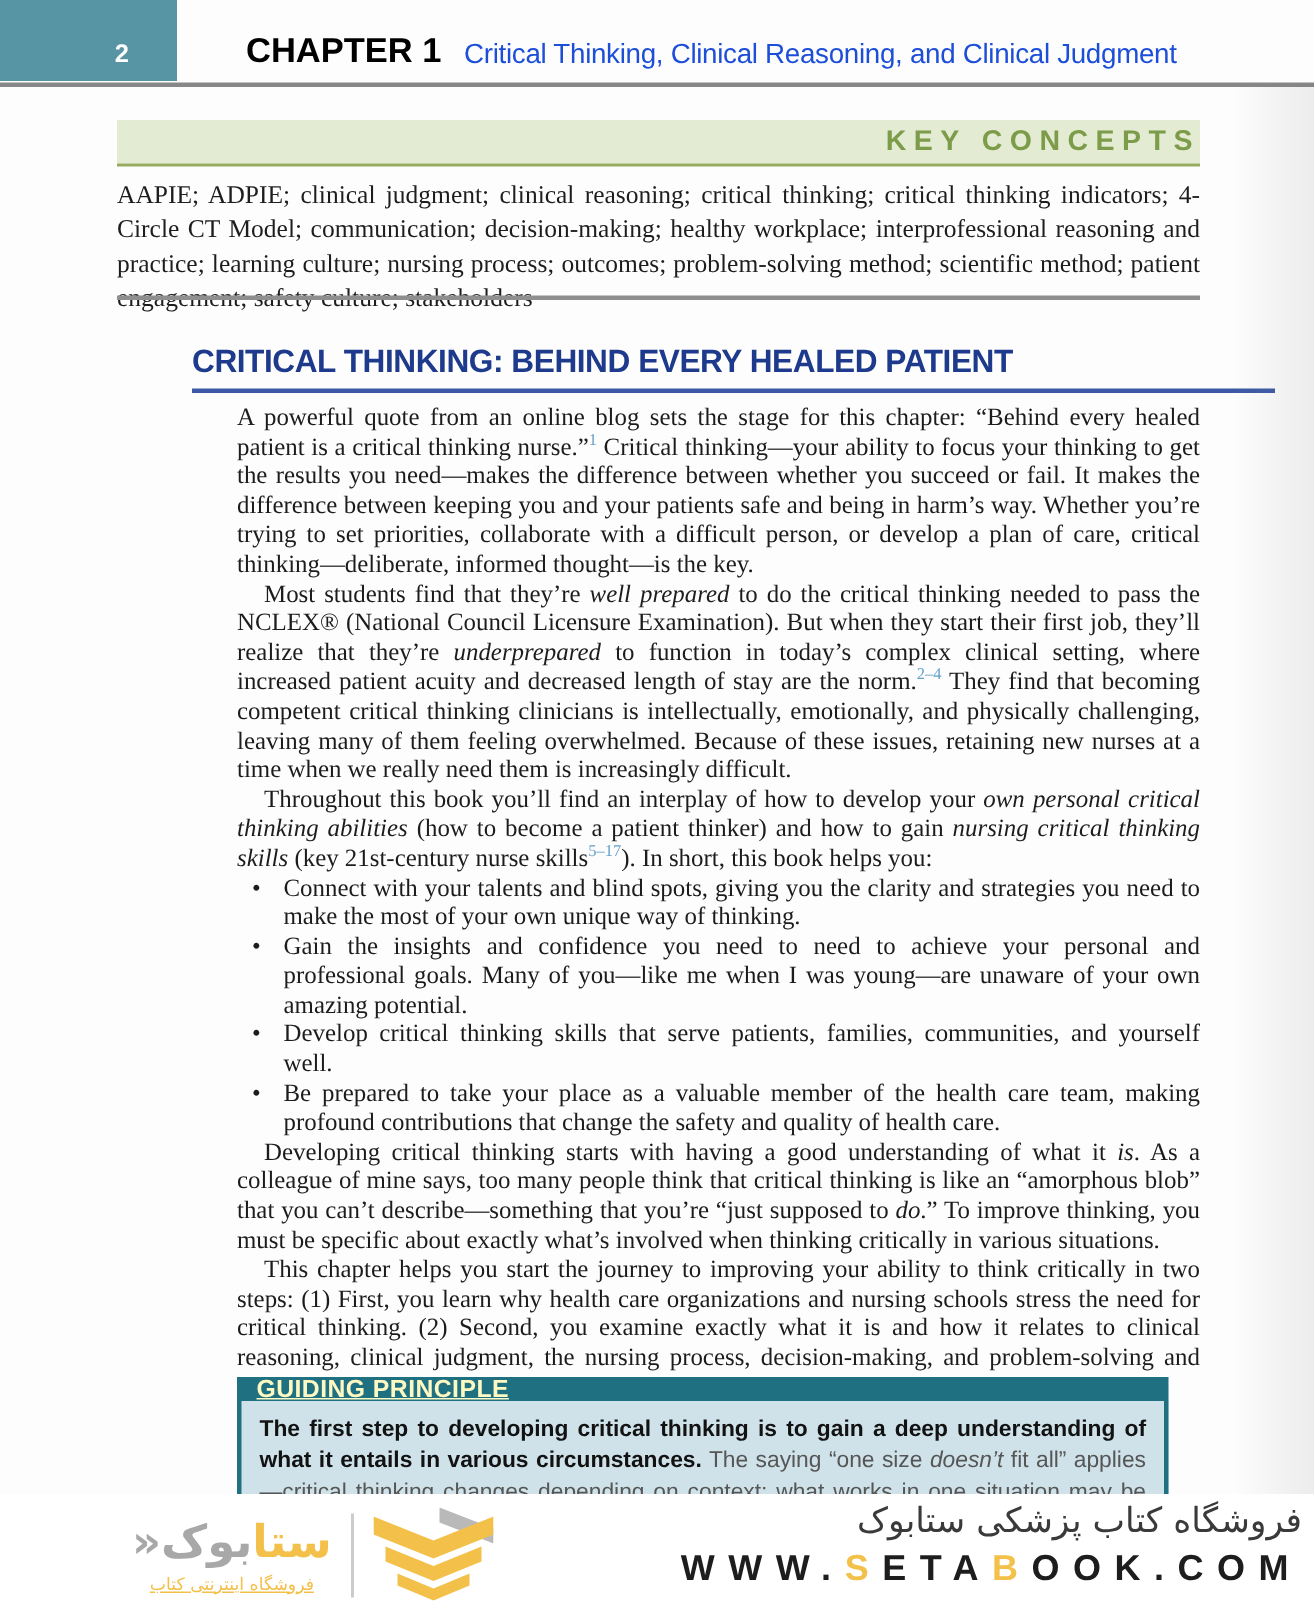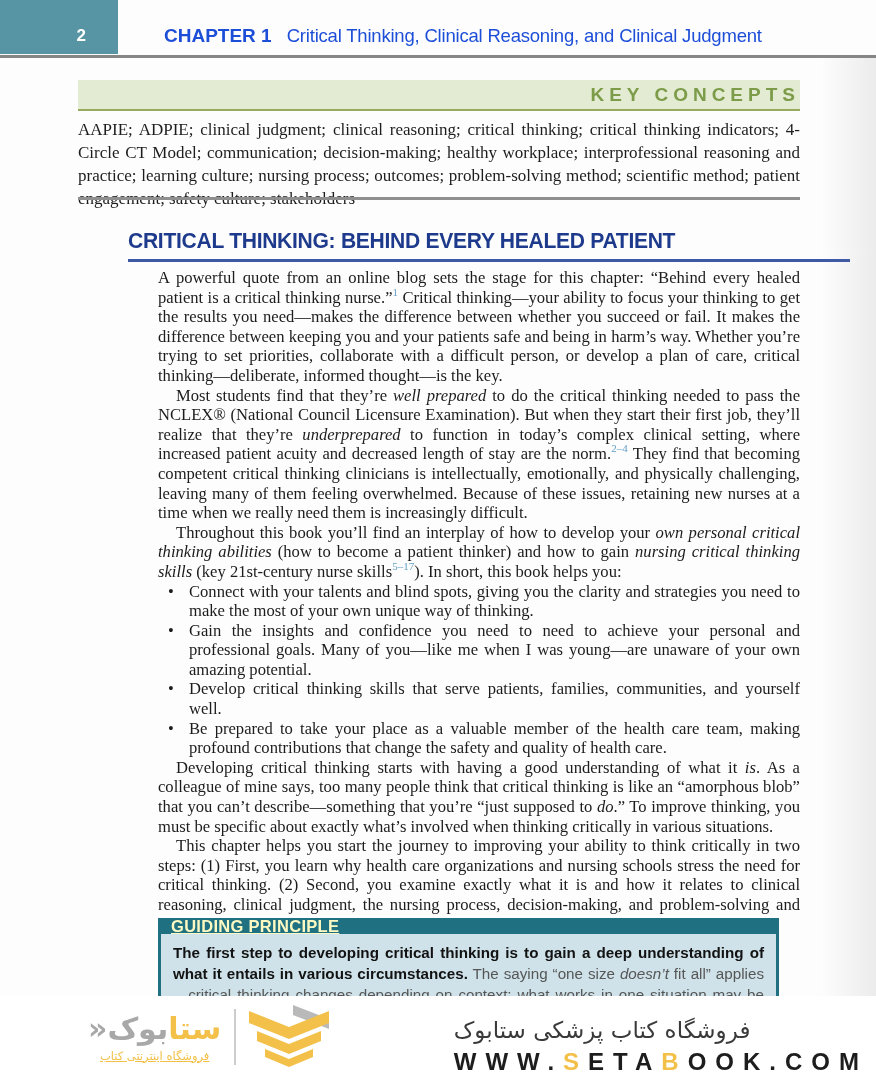--- a/index.html
+++ b/index.html
@@ -15,21 +15,21 @@
     position:absolute; left:0; top:0; width:118px; height:54px;
     background:#5795a5; display:flex; align-items:flex-end; justify-content:flex-end;
     padding:0 32px 8px 0;
   }
   .page-number { color:#ffffff; font:bold 17px "Liberation Sans", sans-serif; }
   .header-row {
     position:absolute; left:164px; top:0; height:54px;
     display:flex; align-items:flex-end; gap:15px; padding-bottom:7px;
     font-family:"Liberation Sans", sans-serif; white-space:nowrap;
   }
-  .chapter-label { font-weight:bold; font-size:19px; color:#1d4ed8; }
+  .chapter-label { font-weight:bold; font-size:23px; color:#000000; }
   .chapter-title { font-size:18.5px; color:#1d4ed8; letter-spacing:-0.2px; }
   .header-rule { position:absolute; left:0; top:55px; width:876px; height:3px; background:#878787; }
 
   
   .kc { position:absolute; left:78px; top:80px; width:722px; }
   .kc-bar { height:29px; background:#e3ebd2; display:flex; align-items:center; padding-left:13px;justify-content:flex-end; }
   .kc-title { font:bold 19px "Liberation Sans", sans-serif; color:#7d9c49; letter-spacing:5px; }
   .kc-rule { height:2px; background:#97ab60; }
   .kc-body { margin-top:7px; font-size:17px; line-height:23px; color:#1d1d1d; text-align:justify; }
   .rule2 { position:absolute; left:78px; top:197px; width:722px; height:3px; background:#8f8f8f; }
@@ -79,21 +79,21 @@
 
   
   .footer { position:absolute; left:0; right:0; bottom:0; height:84px; background:#ffffff; }
   .footer-left { position:absolute; left:88px; top:9px; display:flex; align-items:center; gap:13px; }
   .wordmark-block { text-align:center; }
   .wordmark { direction:rtl; font:bold 30px "DejaVu Sans", sans-serif; line-height:34px; white-space:nowrap; }
   .yl { color:#f3c049; }
   .gr { color:#a8a8a8; }
   .tagline { font:11.5px "DejaVu Sans", sans-serif; color:#f3c049; margin-top:3px; white-space:nowrap;text-decoration:underline; }
   .logo-divider { width:2px; height:56px; background:#cccccc; }
-  .footer-right { position:absolute; right:8px; top:21px; text-align:left; }
+  .footer-right { position:absolute; right:8px; top:5px; text-align:right; }
   .store-name-fa { direction:rtl; font:23px "DejaVu Sans", sans-serif; color:#3a3a3a; white-space:nowrap; }
   .www-line {
     font:bold 24px "Liberation Sans", sans-serif; color:#1d1d1d;
     letter-spacing:9px; margin-top:5px; white-space:nowrap;
   }
 </style>
 </head>
 <body>
 
 <div class="page">

